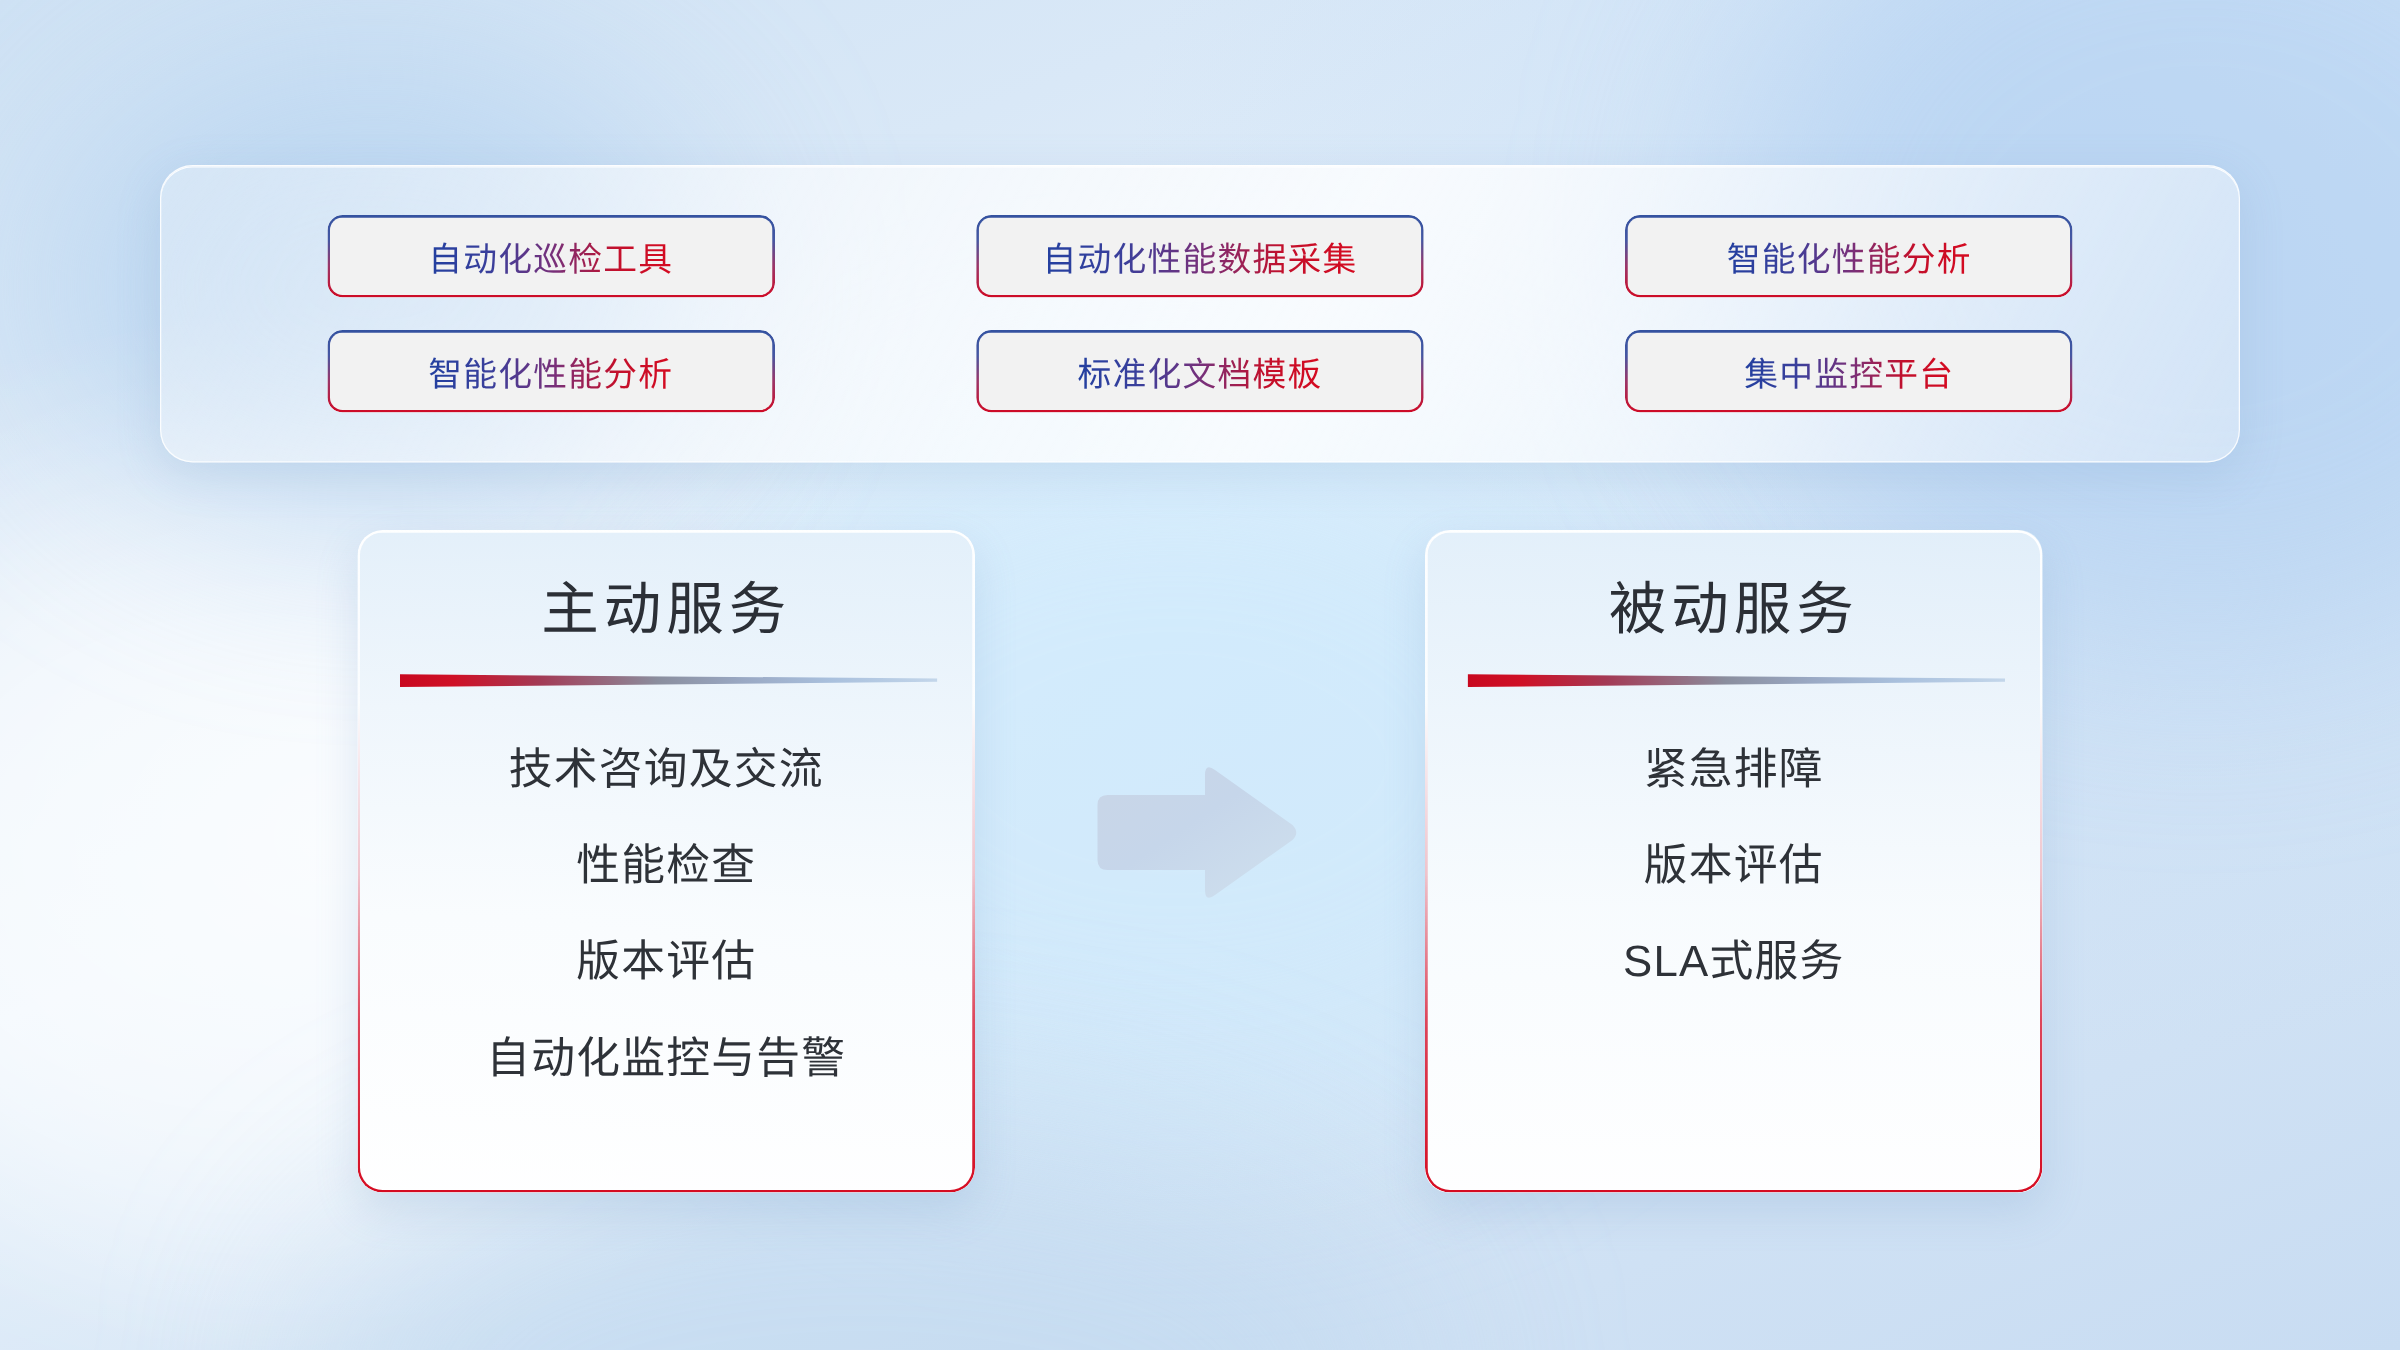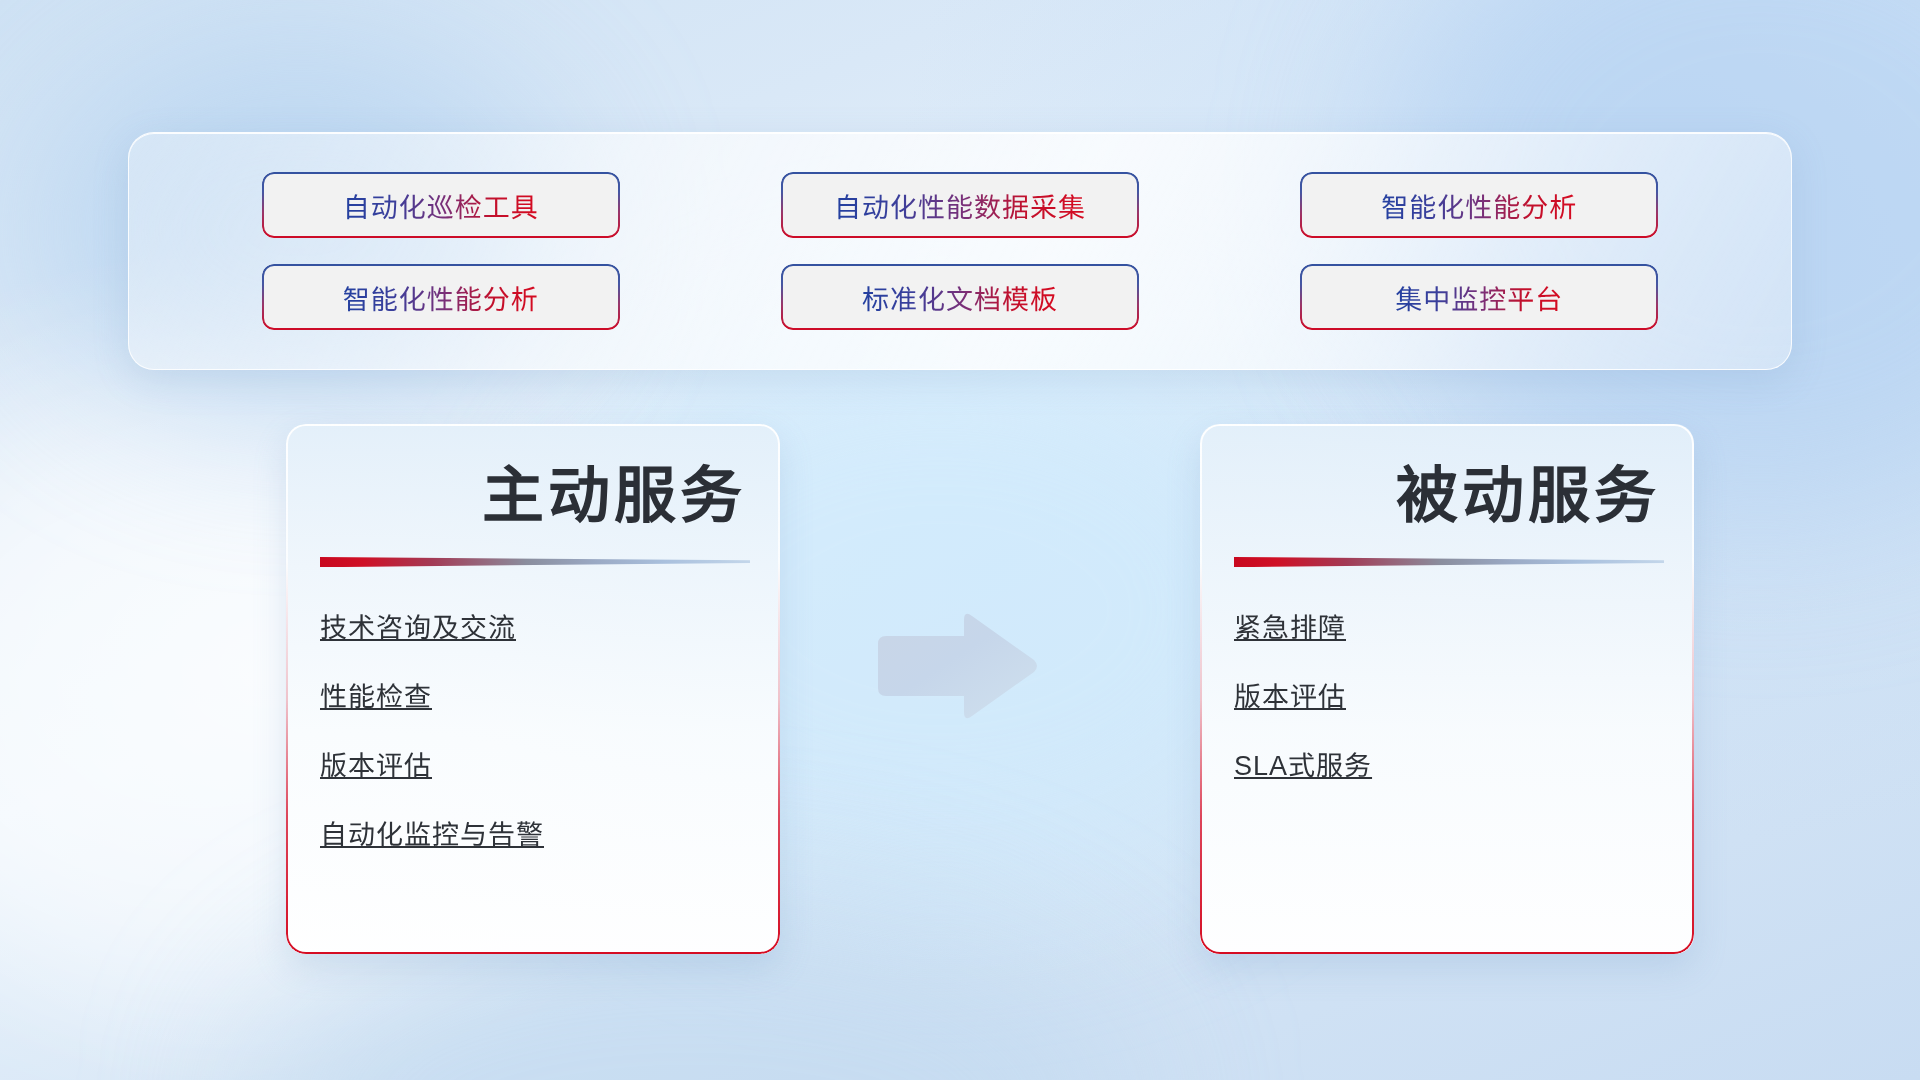--- a/index.html
+++ b/index.html
@@ -123,53 +123,53 @@
                 rgba(236,176,186,0.75) 52%,
                 rgba(219,60,82,0.95) 74%,
                 #d50c22 100%);
     -webkit-mask: linear-gradient(#000 0 0) content-box, linear-gradient(#000 0 0);
     -webkit-mask-composite: xor;
     mask: linear-gradient(#000 0 0) content-box, linear-gradient(#000 0 0);
     mask-composite: exclude;
     pointer-events: none;
   }
   #card-active  { left: 286px; }
-  #card-passive { left: 1200px; border-radius: 19px; }
+  #card-passive { left: 1140px; border-radius: 19px; }
 
   .card-inner { position: relative; padding: 38px 34px 0 34px; height: 100%; box-sizing: border-box; }
 
   .card-title {
-    text-align: right;
-    font-size: 62px;
-    font-weight: 700;
+    text-align: center;
+    font-size: 46px;
+    font-weight: 400;
     color: #2b2f36;
     letter-spacing: 4px;
     line-height: 1.1;
   }
 
   
   .card-rule {
     margin: 26px auto 0 auto;
     width: 430px;
     height: 11px;
     background: linear-gradient(to right,
                 #c8081f 0%, #cf1026 10%, #a33a55 26%,
                 #8a8e9e 48%, #9aa9c4 64%, #a9c0dd 80%, #c3d6ea 100%);
     clip-path: polygon(0% 8%, 100% 38%, 100% 62%, 0% 100%);
   }
 
   .card-list { margin-top: 34px; }
   .card-list-item {
-    font-size: 27px;
+    text-align: center;
+    font-size: 35px;
     color: #2e3238;
     line-height: 1;
     padding: 14px 0;
     margin-bottom: 14px;
     letter-spacing: 1px;
-    text-decoration: underline;
   }
   .card-list-item:last-child { margin-bottom: 0; }
 
   
   #arrow {
     position: absolute;
     left: 868px;
     top: 608px;
     width: 172px;
     height: 116px;

